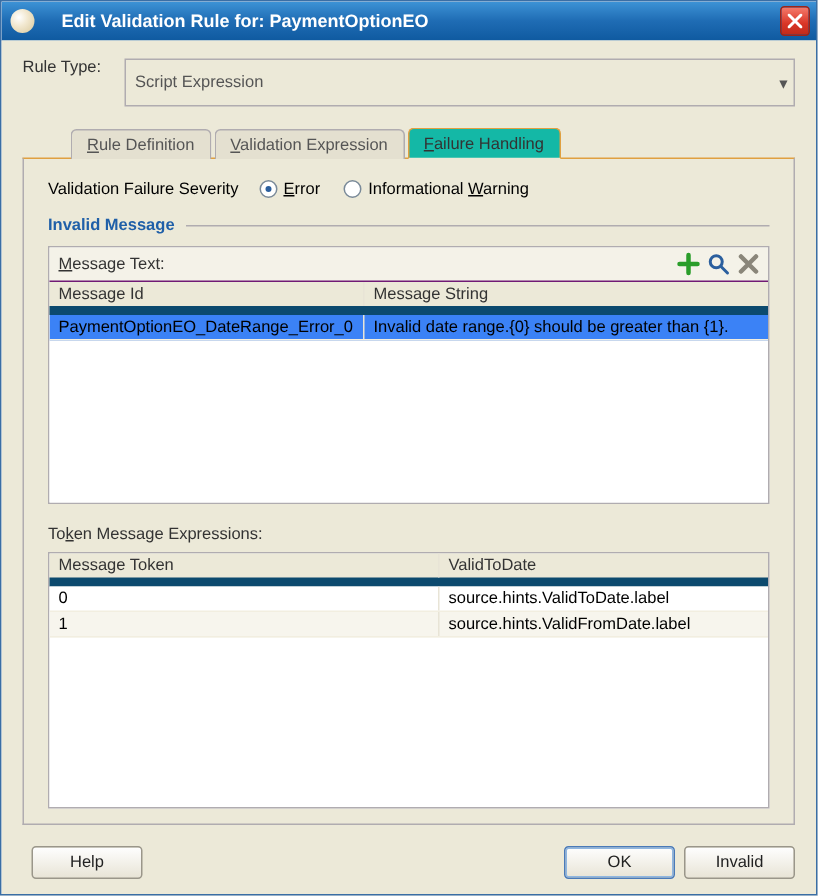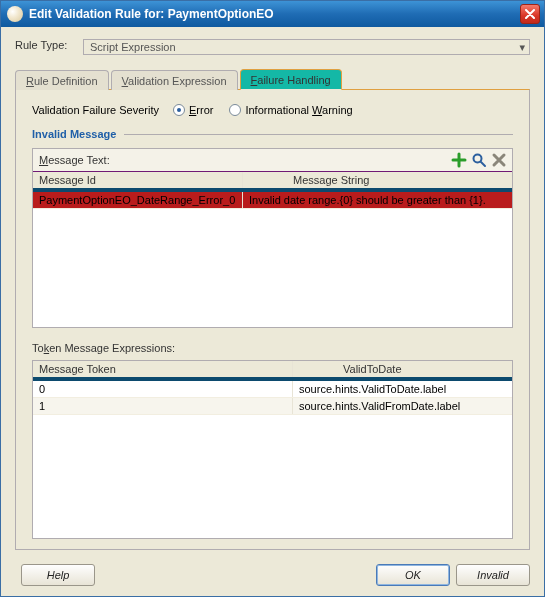--- a/index.html
+++ b/index.html
@@ -15,20 +15,21 @@
   }
   .titlebar {
     height: 26px;
     background: linear-gradient(to bottom, #3d93d6 0%, #1f6cb4 50%, #0f5aa0 100%);
     color: #fff;
     display: flex;
     align-items: center;
     padding: 0 4px 0 6px;
     font-weight: bold;
     font-size: 12px;
+    gap: 12px;
   }
   .titlebar .appicon {
     width: 16px; height: 16px; margin-right: 6px;
     background: radial-gradient(circle at 35% 35%, #fff 0%, #f2e8d0 40%, #d9c89a 100%);
     border-radius: 50%;
     display:inline-block;
   }
   .titlebar .title { flex: 1; }
   .titlebar .close {
     width: 20px; height: 20px;
@@ -43,34 +44,35 @@
     padding: 12px 14px 10px 14px;
     background: #ece9d8;
     height: calc(100% - 26px);
     display: flex;
     flex-direction: column;
   }
   .row { display: flex; margin-bottom: 10px; }
   .row label.fld { width: 68px; color: #333; }
   .select {
     flex: 1;
-    height: 16px;
+    height: 32px;
     border: 1px solid #b0acb0;
     background: #ece9d8;
     display: flex; align-items: center; justify-content: space-between;
     padding: 0 4px 0 6px;
     color: #555;
   }
   .select .arrow { color: #555; }
   .tabs {
     display: flex;
     align-items: flex-end;
     margin-top: 4px;
     position: relative;
     z-index: 2;
+    margin-left: 32px;
   }
   .tab {
     padding: 4px 10px 3px 10px;
     border: 1px solid #b0acb0;
     border-bottom: none;
     background: #ece9d8;
     border-top-left-radius: 4px;
     border-top-right-radius: 4px;
     margin-right: 2px;
     position: relative;
@@ -131,52 +133,50 @@
     display: flex; align-items: center; padding: 2px 4px 2px 6px;
     border-bottom: 1px solid #701a75;
     background: #f4f2e8;
   }
   .msg-toolbar .tlbl { flex: 1; color: #333; }
   .msg-toolbar .tlbl .mn { text-decoration: underline; }
   .msg-toolbar .tbtn { width: 18px; height: 18px; margin-left: 2px; display:flex; align-items:center; justify-content:center; cursor:pointer; }
   .thead, .trow { display: flex; }
   .thead {
     background: #ece9d8;
-    border-bottom: 4px solid #0c4a6e;
-    gap: 44px;
+    border-bottom: 6px solid #0c4a6e;
   }
   .th, .td {
     padding: 2px 6px;
     border-right: 1px solid #e8e4d6;
     overflow: hidden; white-space: nowrap; text-overflow: ellipsis;
   }
   .th { color: #333; }
   .thead .th:last-child, .trow .td:last-child { border-right: none; }
   .col-a { width: 210px; flex: 0 0 210px; }
   .col-b { flex: 1; }
   .trow { border-bottom: 1px solid #f2eee0; }
-  .trow.sel { background: #b91c1c; }
+  .trow.sel { background: #3b82f6; }
   .table-body { flex: 1; background: #fff; overflow: hidden; }
   .token-label { margin-top: 14px; color: #333; }
   .token-label .mn { text-decoration: underline; }
   .token-wrap .col-a { width: 260px; flex: 0 0 260px; }
   .token-wrap { height: 140px; }
   .token-wrap .table-body .trow:nth-child(even) { background: #f7f5ed; }
   .footer {
     display: flex; align-items: center; margin-top: 8px; padding-top: 6px;
   }
   .btn {
     min-width: 74px; height: 22px;
     border: 1px solid #9a968a;
     background: linear-gradient(to bottom, #fefefe, #e8e4d6);
     border-radius: 3px;
     display: inline-flex; align-items: center; justify-content: center;
     cursor: pointer; margin-left: 6px;
     color: #222;
-    font-style: italic;
   }
   .btn.default {
     border: 1px solid #4a7ab8;
     box-shadow: 0 0 0 1px #8fb6e0 inset;
   }
   .spacer { flex: 1; }
   svg { display: block; }
 </style>
 </head>
 <body>

